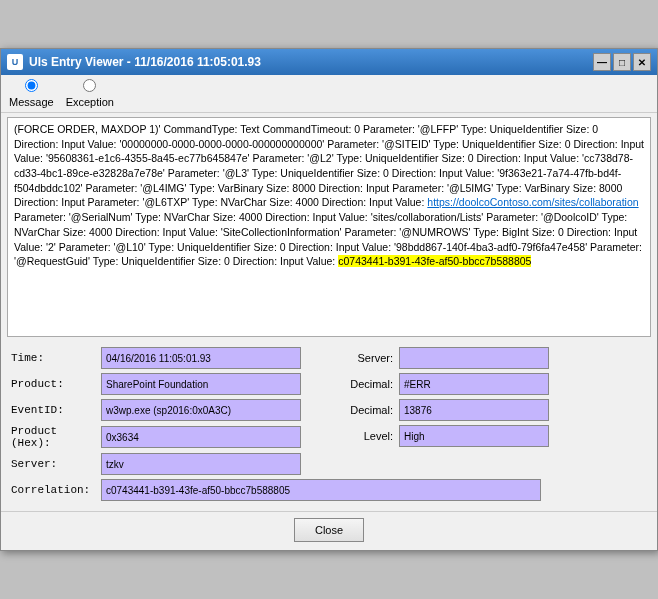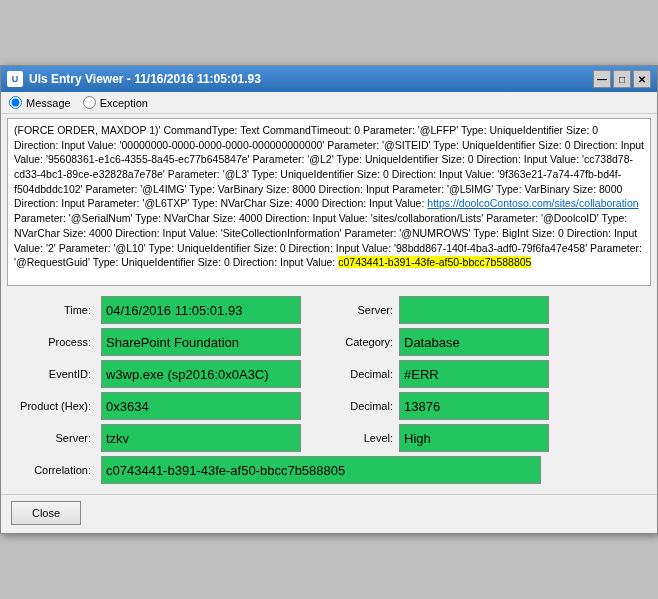--- a/index.html
+++ b/index.html
@@ -68,34 +68,35 @@
       background: #f0f0f0;
       border-bottom: 1px solid #ccc;
       display: flex;
       align-items: center;
       gap: 12px;
     }
     .radio-group {
       display: flex;
       align-items: center;
       gap: 4px;
+      flex-direction: column;
     }
     .radio-group input[type=radio] {
       cursor: pointer;
     }
     .radio-label {
       font-size: 11px;
       cursor: pointer;
     }
 
     .content-area {
       margin: 4px 6px;
       background: white;
       border: 1px solid #aaa;
-      height: 168px;
+      height: 220px;
       overflow-y: scroll;
       padding: 4px 6px;
       font-size: 10.5px;
       line-height: 1.4;
       color: #000;
       font-family: 'Segoe UI', Tahoma, sans-serif;
     }
     .content-area a {
       color: #0066cc;
       text-decoration: underline;
@@ -108,32 +109,33 @@
     .fields-section {
       padding: 6px 10px;
     }
     .field-row {
       display: flex;
       align-items: center;
       margin-bottom: 4px;
     }
     .field-label {
       width: 90px;
-      text-align: right;
+      text-align: left;
       padding-right: 10px;
       font-size: 11px;
       color: #000;
       flex-shrink: 0;
+      font-family: Liberation Mono, monospace;
     }
     .field-input {
       height: 22px;
       border: 1px solid #888;
-      background: #22c55e;
-      padding: 13px 4px;
-      font-size: 13px;
+      background: #c4b5fd;
+      padding: 5px 4px;
+      font-size: 10px;
       font-family: 'Segoe UI', Tahoma, sans-serif;
       outline: none;
     }
     .field-input.medium { width: 200px; }
     .field-input.short { width: 150px; }
     .field-input.long { width: 440px; }
 
     .two-col {
       display: flex;
       gap: 0;
@@ -153,21 +155,21 @@
       width: 70px;
       text-align: right;
       padding-right: 6px;
       font-size: 11px;
       color: #000;
       flex-shrink: 0;
     }
 
     .footer {
       display: flex;
-      justify-content: flex-start;
+      justify-content: center;
       padding: 6px 10px 8px 10px;
       border-top: 1px solid #ccc;
     }
     .close-button {
       width: 70px;
       height: 24px;
       background: linear-gradient(to bottom, #f5f5f5, #e0e0e0);
       border: 1px solid #888;
       cursor: pointer;
       font-size: 11px;
@@ -210,45 +212,41 @@
 
   <div class="fields-section">
     <div class="two-col">
 
       <div class="col-left">
         <div class="field-row">
           <span class="field-label">Time:</span>
           <input class="field-input medium" type="text" readonly="" value="04/16/2016 11:05:01.93" style="">
         </div>
         <div class="field-row">
-          <span class="field-label">Process:</span>
+          <span class="field-label">Product:</span>
           <input class="field-input medium" type="text" readonly="" value="SharePoint Foundation" style="">
         </div>
         <div class="field-row">
           <span class="field-label">EventID:</span>
           <input class="field-input medium" type="text" readonly="" value="w3wp.exe (sp2016:0x0A3C)" style="">
         </div>
         <div class="field-row">
           <span class="field-label">Product (Hex):</span>
           <input class="field-input medium" type="text" readonly="" value="0x3634" style="">
         </div>
         <div class="field-row">
           <span class="field-label">Server:</span>
           <input class="field-input medium" type="text" readonly="" value="tzkv" style="">
         </div>
       </div>
 
       <div class="col-right">
         <div class="field-row-right">
           <span class="field-label-right">Server:</span>
           <input class="field-input short" type="text" readonly="" value="" style="">
-        </div>
-        <div class="field-row-right">
-          <span class="field-label-right">Category:</span>
-          <input class="field-input short" type="text" readonly="" value="Database" style="">
         </div>
         <div class="field-row-right">
           <span class="field-label-right">Decimal:</span>
           <input class="field-input short" type="text" readonly="" value="#ERR" style="">
         </div>
         <div class="field-row-right">
           <span class="field-label-right">Decimal:</span>
           <input class="field-input short" type="text" readonly="" value="13876" style="">
         </div>
         <div class="field-row-right">

